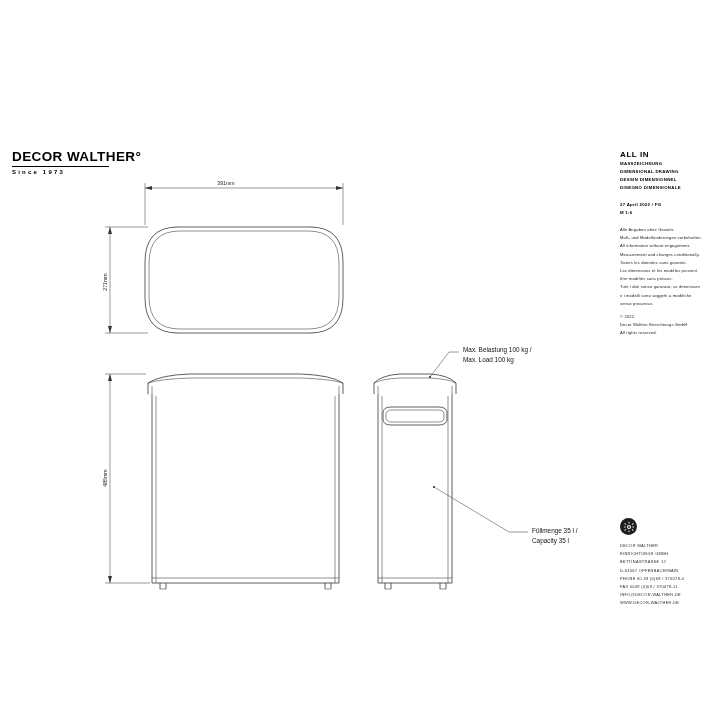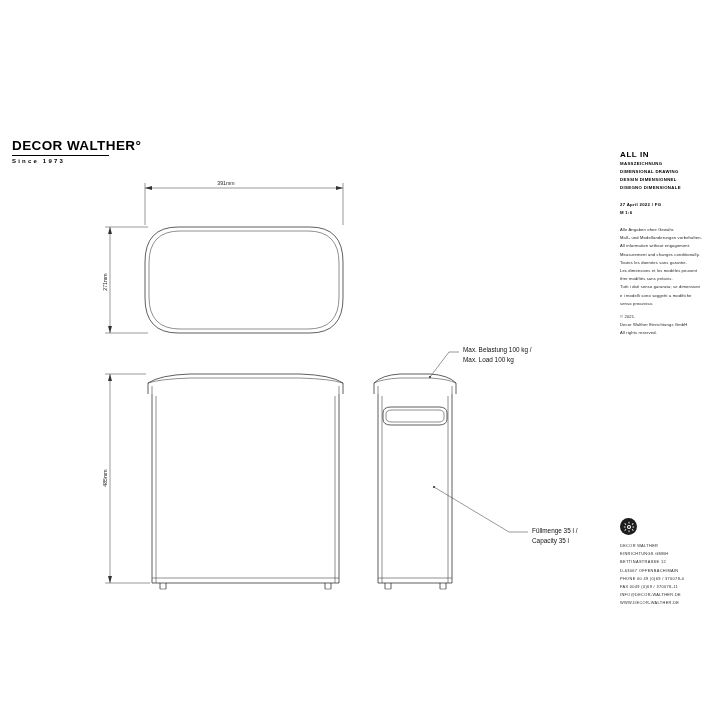--- a/index.html
+++ b/index.html
@@ -23,20 +23,21 @@
     left: 12px; top: 138px;
     width: 130px;
   }
   #brand .wordmark {
     font-family: "Liberation Sans", sans-serif;
     font-weight: bold;
     font-size: 13.5px;
     letter-spacing: 0.4px;
     color: #000;
     white-space: nowrap;
+    margin-top: 11px;
   }
   #brand .rule {
     margin-top: 2px;
     border-top: 1px solid #000;
     width: 97px;
   }
   #brand .since {
     margin-top: 2px;
     font-size: 6px;
     font-weight: bold;

